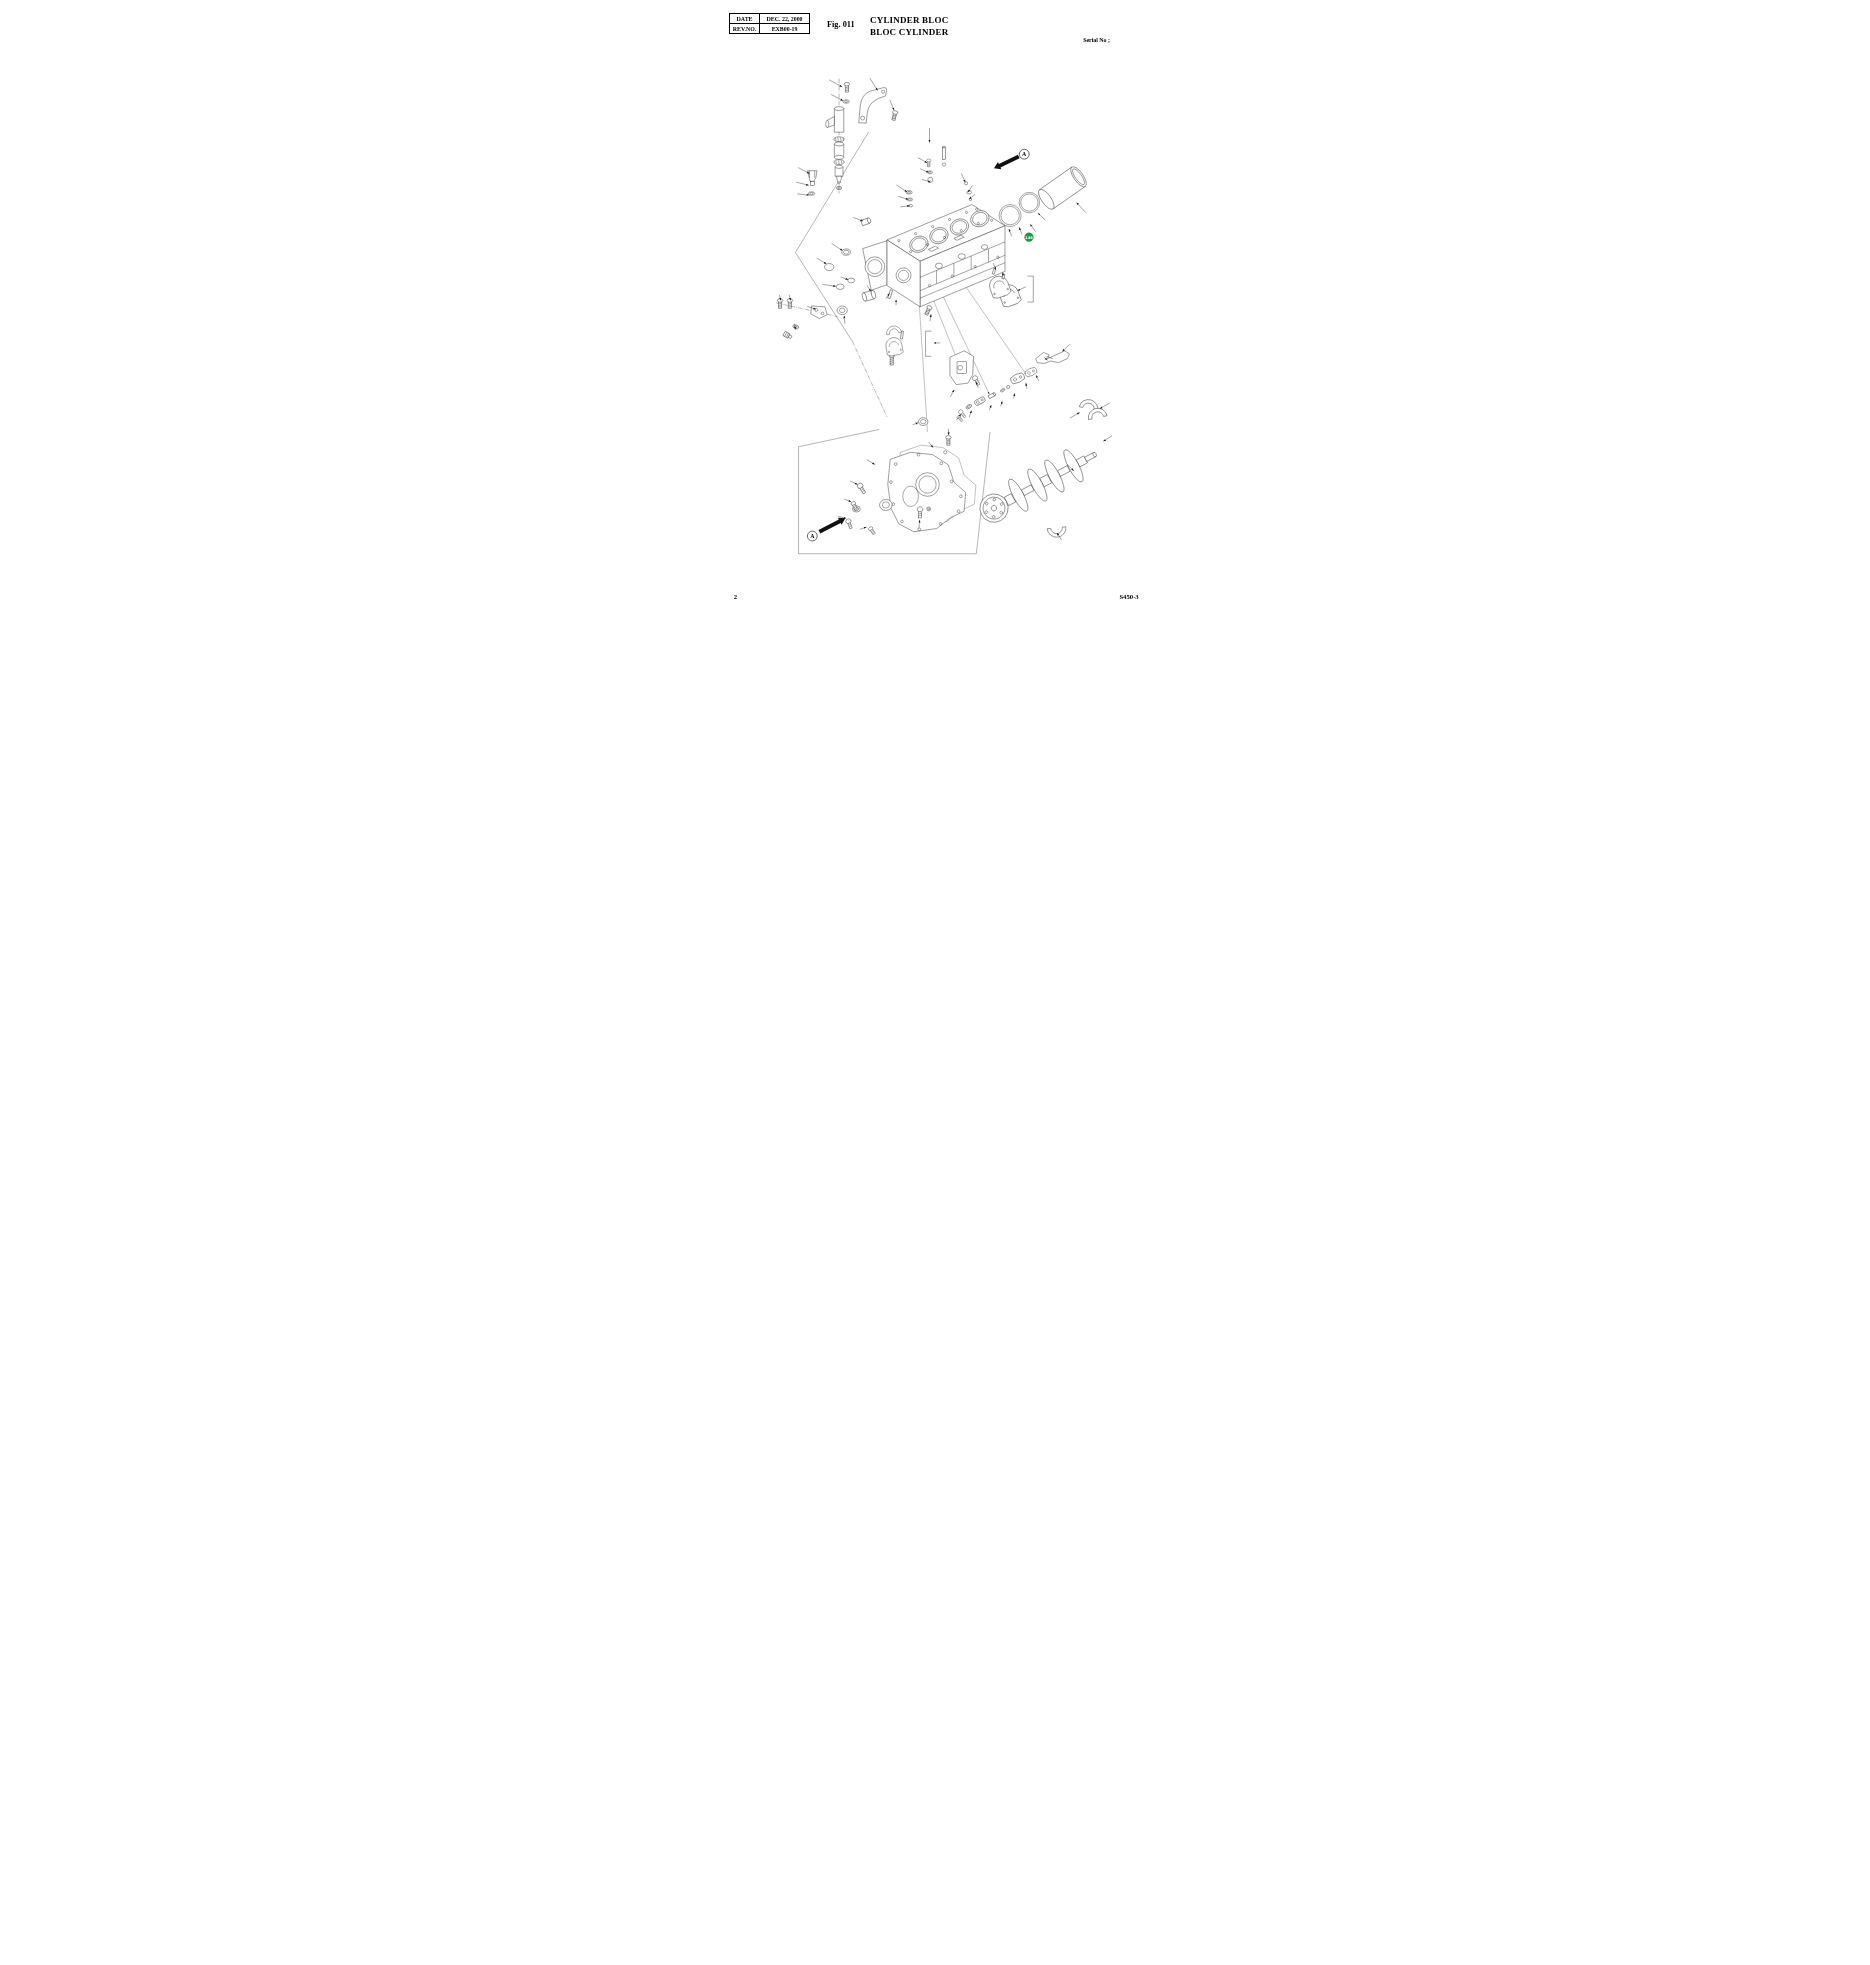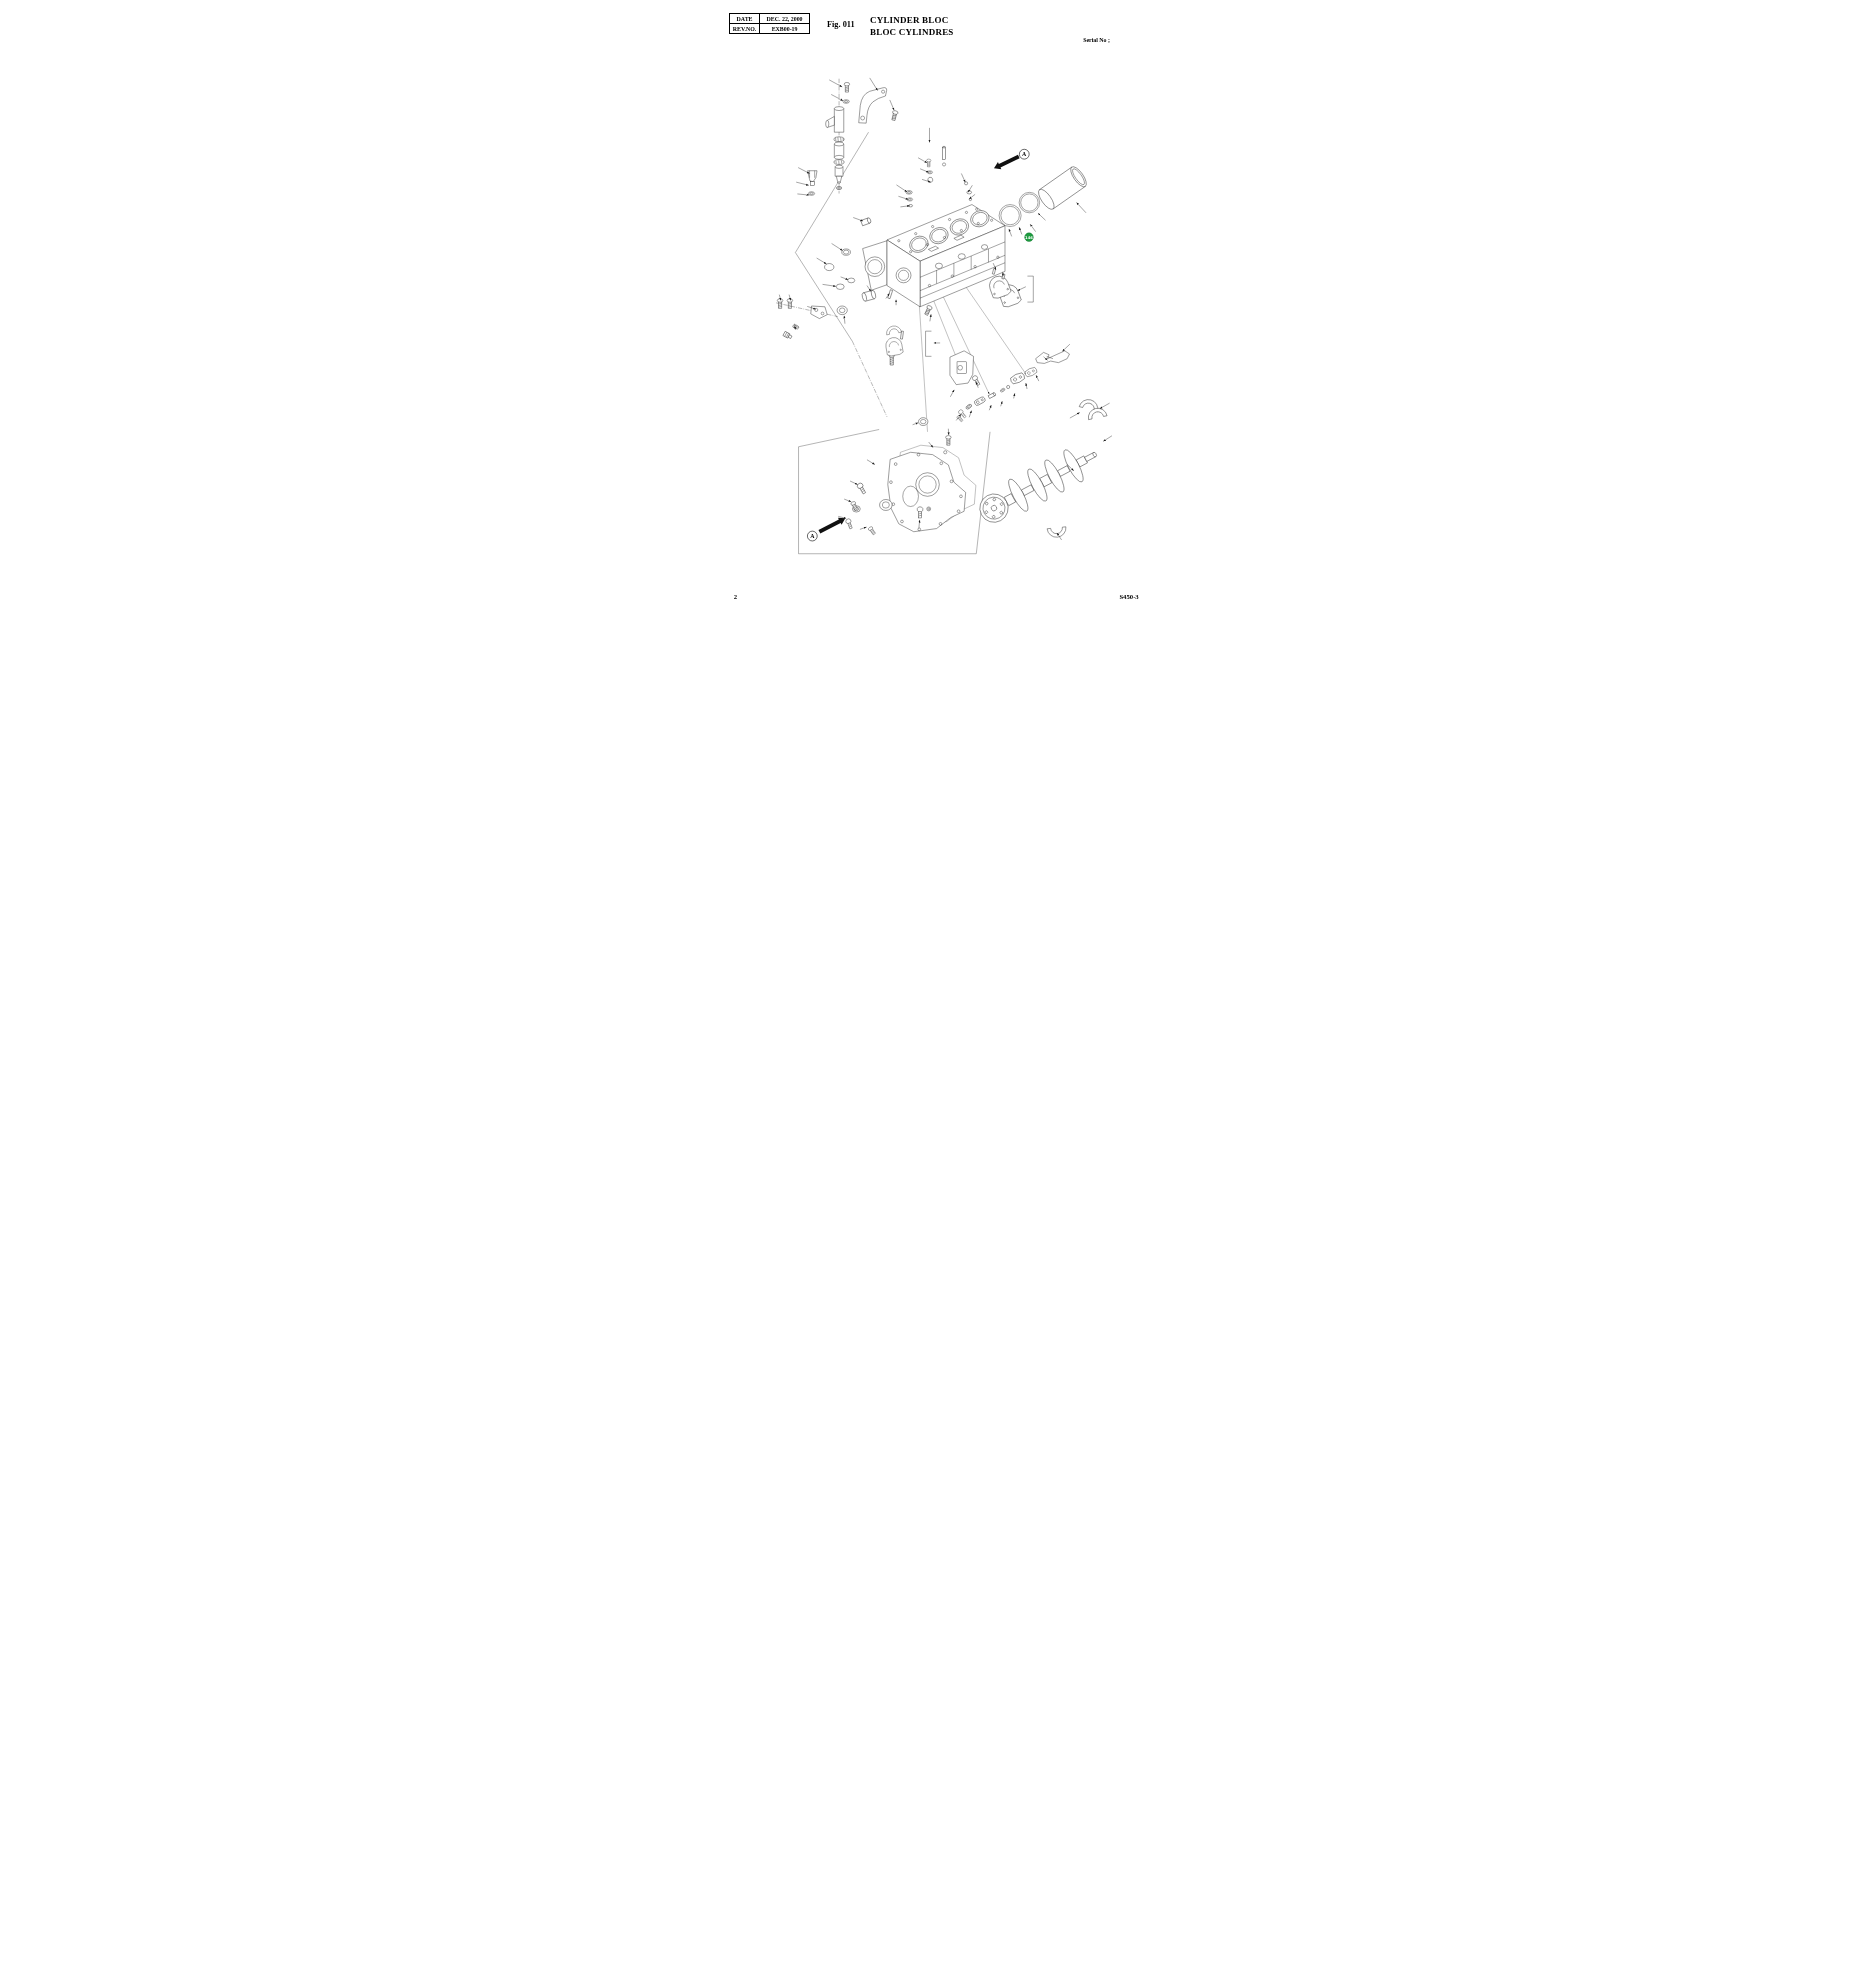--- a/index.html
+++ b/index.html
@@ -481,21 +481,21 @@
       <td class="lbl">REV.NO.</td>
       <td class="val">EXB00-19</td>
     </tr>
   </tbody>
     </table>
 
   <div class="fig-label">Fig. 011</div>
 
   <div class="titles">
     <div>CYLINDER BLOC</div>
-    <div>BLOC CYLINDRES</div>
+    <div>BLOC CYLINDER</div>
   </div>
 
   <div class="serial">Serial No ;</div>
 
   <div class="page-num">2</div>
   <div class="doc-code">S450-3</div>
 
 </div>
 
 

